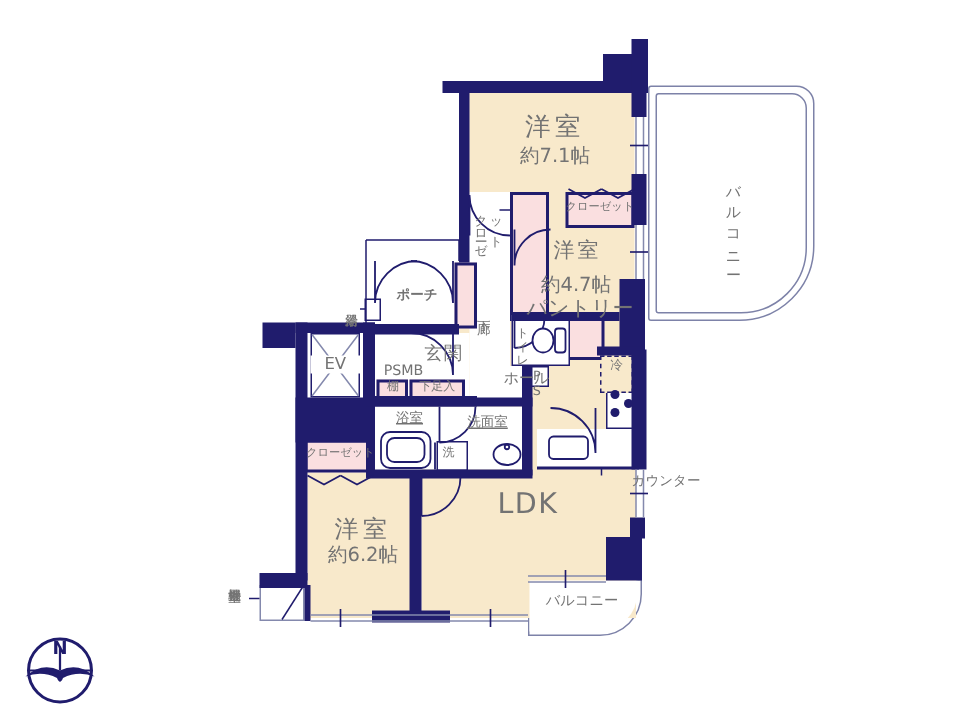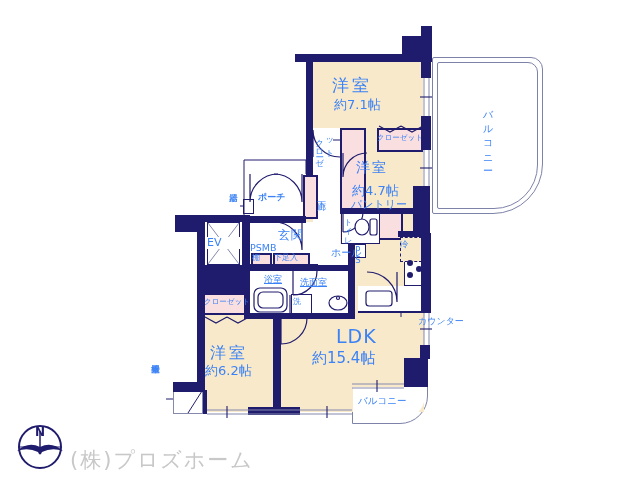--- a/index.html
+++ b/index.html
@@ -7,21 +7,21 @@
          font-family:"DejaVu Sans","Liberation Sans",sans-serif;color:#201c6d;}
   .abs{position:absolute;box-sizing:border-box;}
   .cream{background:#f8e9cb;}
   .white{background:#ffffff;}
   .pink{background:#fadfe0;border:2px solid #201c6d;}
   .navy{background:#201c6d;}
   .bx{background:#ffffff;border:1.5px solid #201c6d;}
   .bx-lt{background:#ffffff;border:1px solid #8489ad;}
   .dash{background:#f8e9cb;border:1.5px dashed #201c6d;}
   .outl{border:1px solid #7d82a8;background:transparent;}
-  .lbl{position:absolute;color:#3b82f6;line-height:1.12;white-space:nowrap;}
+  .lbl{position:absolute;color:#737373;text-align:center;line-height:1.12;white-space:nowrap;}
   .v{writing-mode:vertical-rl;white-space:normal;line-height:1.05;}
   .v2{writing-mode:vertical-lr;white-space:normal;line-height:1.2;}
   .up{text-orientation:upright;}
   svg.ovl{position:absolute;left:0;top:0;pointer-events:none;}
   .wm{position:absolute;color:#c8c8c8;font-size:21px;letter-spacing:2px;}
 </style>
 </head>
 <body>
 
 <div class="stage">
@@ -152,47 +152,45 @@
   <div class="lbl" style="left:332px;top:76px;width:76px;font-size:17px;letter-spacing:3px;">洋室</div>
   <div class="lbl" style="left:334px;top:98px;width:72px;font-size:13px;">約7.1帖</div>
 
   <div class="lbl v" style="left:482px;top:103px;height:92px;font-size:10px;letter-spacing:4px;">バルコニー</div>
 
   <div class="lbl" style="left:377px;top:134px;width:46px;font-size:7.5px;">クローゼット</div>
   <div class="lbl v2" style="left:315px;top:133px;height:36px;font-size:8.5px;">クローゼット</div>
 
   <div class="lbl" style="left:356px;top:160px;width:58px;font-size:14px;letter-spacing:2px;">洋室</div>
   <div class="lbl" style="left:352px;top:184px;width:64px;font-size:13px;">約4.7帖</div>
-  <div class="lbl" style="left:351px;top:199px;width:58px;font-size:11px;">パントリー</div>
+  <div class="lbl" style="left:351px;top:199px;width:58px;font-size:14px;">パントリー</div>
 
   <div class="lbl v" style="left:316px;top:194px;height:26px;font-size:9px;">廊下</div>
   <div class="lbl v" style="left:229px;top:187px;height:32px;font-size:8.5px;">給湯器</div>
   <div class="lbl" style="left:258px;top:192px;width:40px;font-size:9px;font-weight:bold;">ポーチ</div>
 
   <div class="lbl" style="left:278px;top:229px;width:36px;font-size:12px;letter-spacing:1px;">玄関</div>
   <div class="lbl" style="left:250px;top:243px;width:38px;font-size:9.5px;">PSMB</div>
   <div class="lbl" style="left:252px;top:254px;width:20px;font-size:8px;">棚</div>
   <div class="lbl" style="left:274px;top:254px;width:35px;font-size:8px;">下足入</div>
   <div class="lbl" style="left:207px;top:237px;width:33px;font-size:11px;background:#fff;">EV</div>
 
   <div class="lbl v" style="left:343px;top:213px;height:28px;font-size:8px;">トイレ</div>
   <div class="lbl" style="left:313px;top:247px;width:40px;font-size:10px;margin-left:18px;">ホール</div>
   <div class="lbl v up" style="left:353px;top:245px;height:22px;font-size:8.5px;">PS</div>
   <div class="lbl" style="left:400px;top:240px;width:22px;font-size:8.5px;">冷</div>
 
-  <div class="lbl" style="left:264px;top:274px;width:38px;font-size:9px;text-decoration:underline;">浴室</div>
+  <div class="lbl" style="left:254px;top:274px;width:38px;font-size:9px;text-decoration:underline;">浴室</div>
   <div class="lbl" style="left:300px;top:277px;width:50px;font-size:9px;text-decoration:underline;">洗面室</div>
   <div class="lbl" style="left:293px;top:298px;width:12px;font-size:8px;">洗</div>
   <div class="lbl" style="left:204px;top:298px;width:44px;font-size:7.5px;">クローゼット</div>
 
   <div class="lbl" style="left:210px;top:344px;width:64px;font-size:16px;letter-spacing:3px;">洋室</div>
   <div class="lbl" style="left:205px;top:364px;width:74px;font-size:13px;">約6.2帖</div>
 
-  <div class="lbl" style="left:336px;top:326px;width:56px;font-size:19px;letter-spacing:1px;">LDK</div>
-  <div class="lbl" style="left:312px;top:350px;width:76px;font-size:15px;">約15.4帖</div>
+  <div class="lbl" style="left:324px;top:326px;width:56px;font-size:19px;letter-spacing:1px;">LDK</div>
 
   <div class="lbl" style="left:370px;top:316px;width:52px;font-size:9px;margin-left:48px;">カウンター</div>
   <div class="lbl" style="left:358px;top:396px;width:60px;font-size:9.5px;">バルコニー</div>
   <div class="lbl v" style="left:151px;top:358px;height:56px;font-size:8.5px;">室外機置場</div>
 
-  <div class="wm" style="left:70px;top:446px;">(株)プロズホーム</div>
 
 </div>
 
 </body></html>

